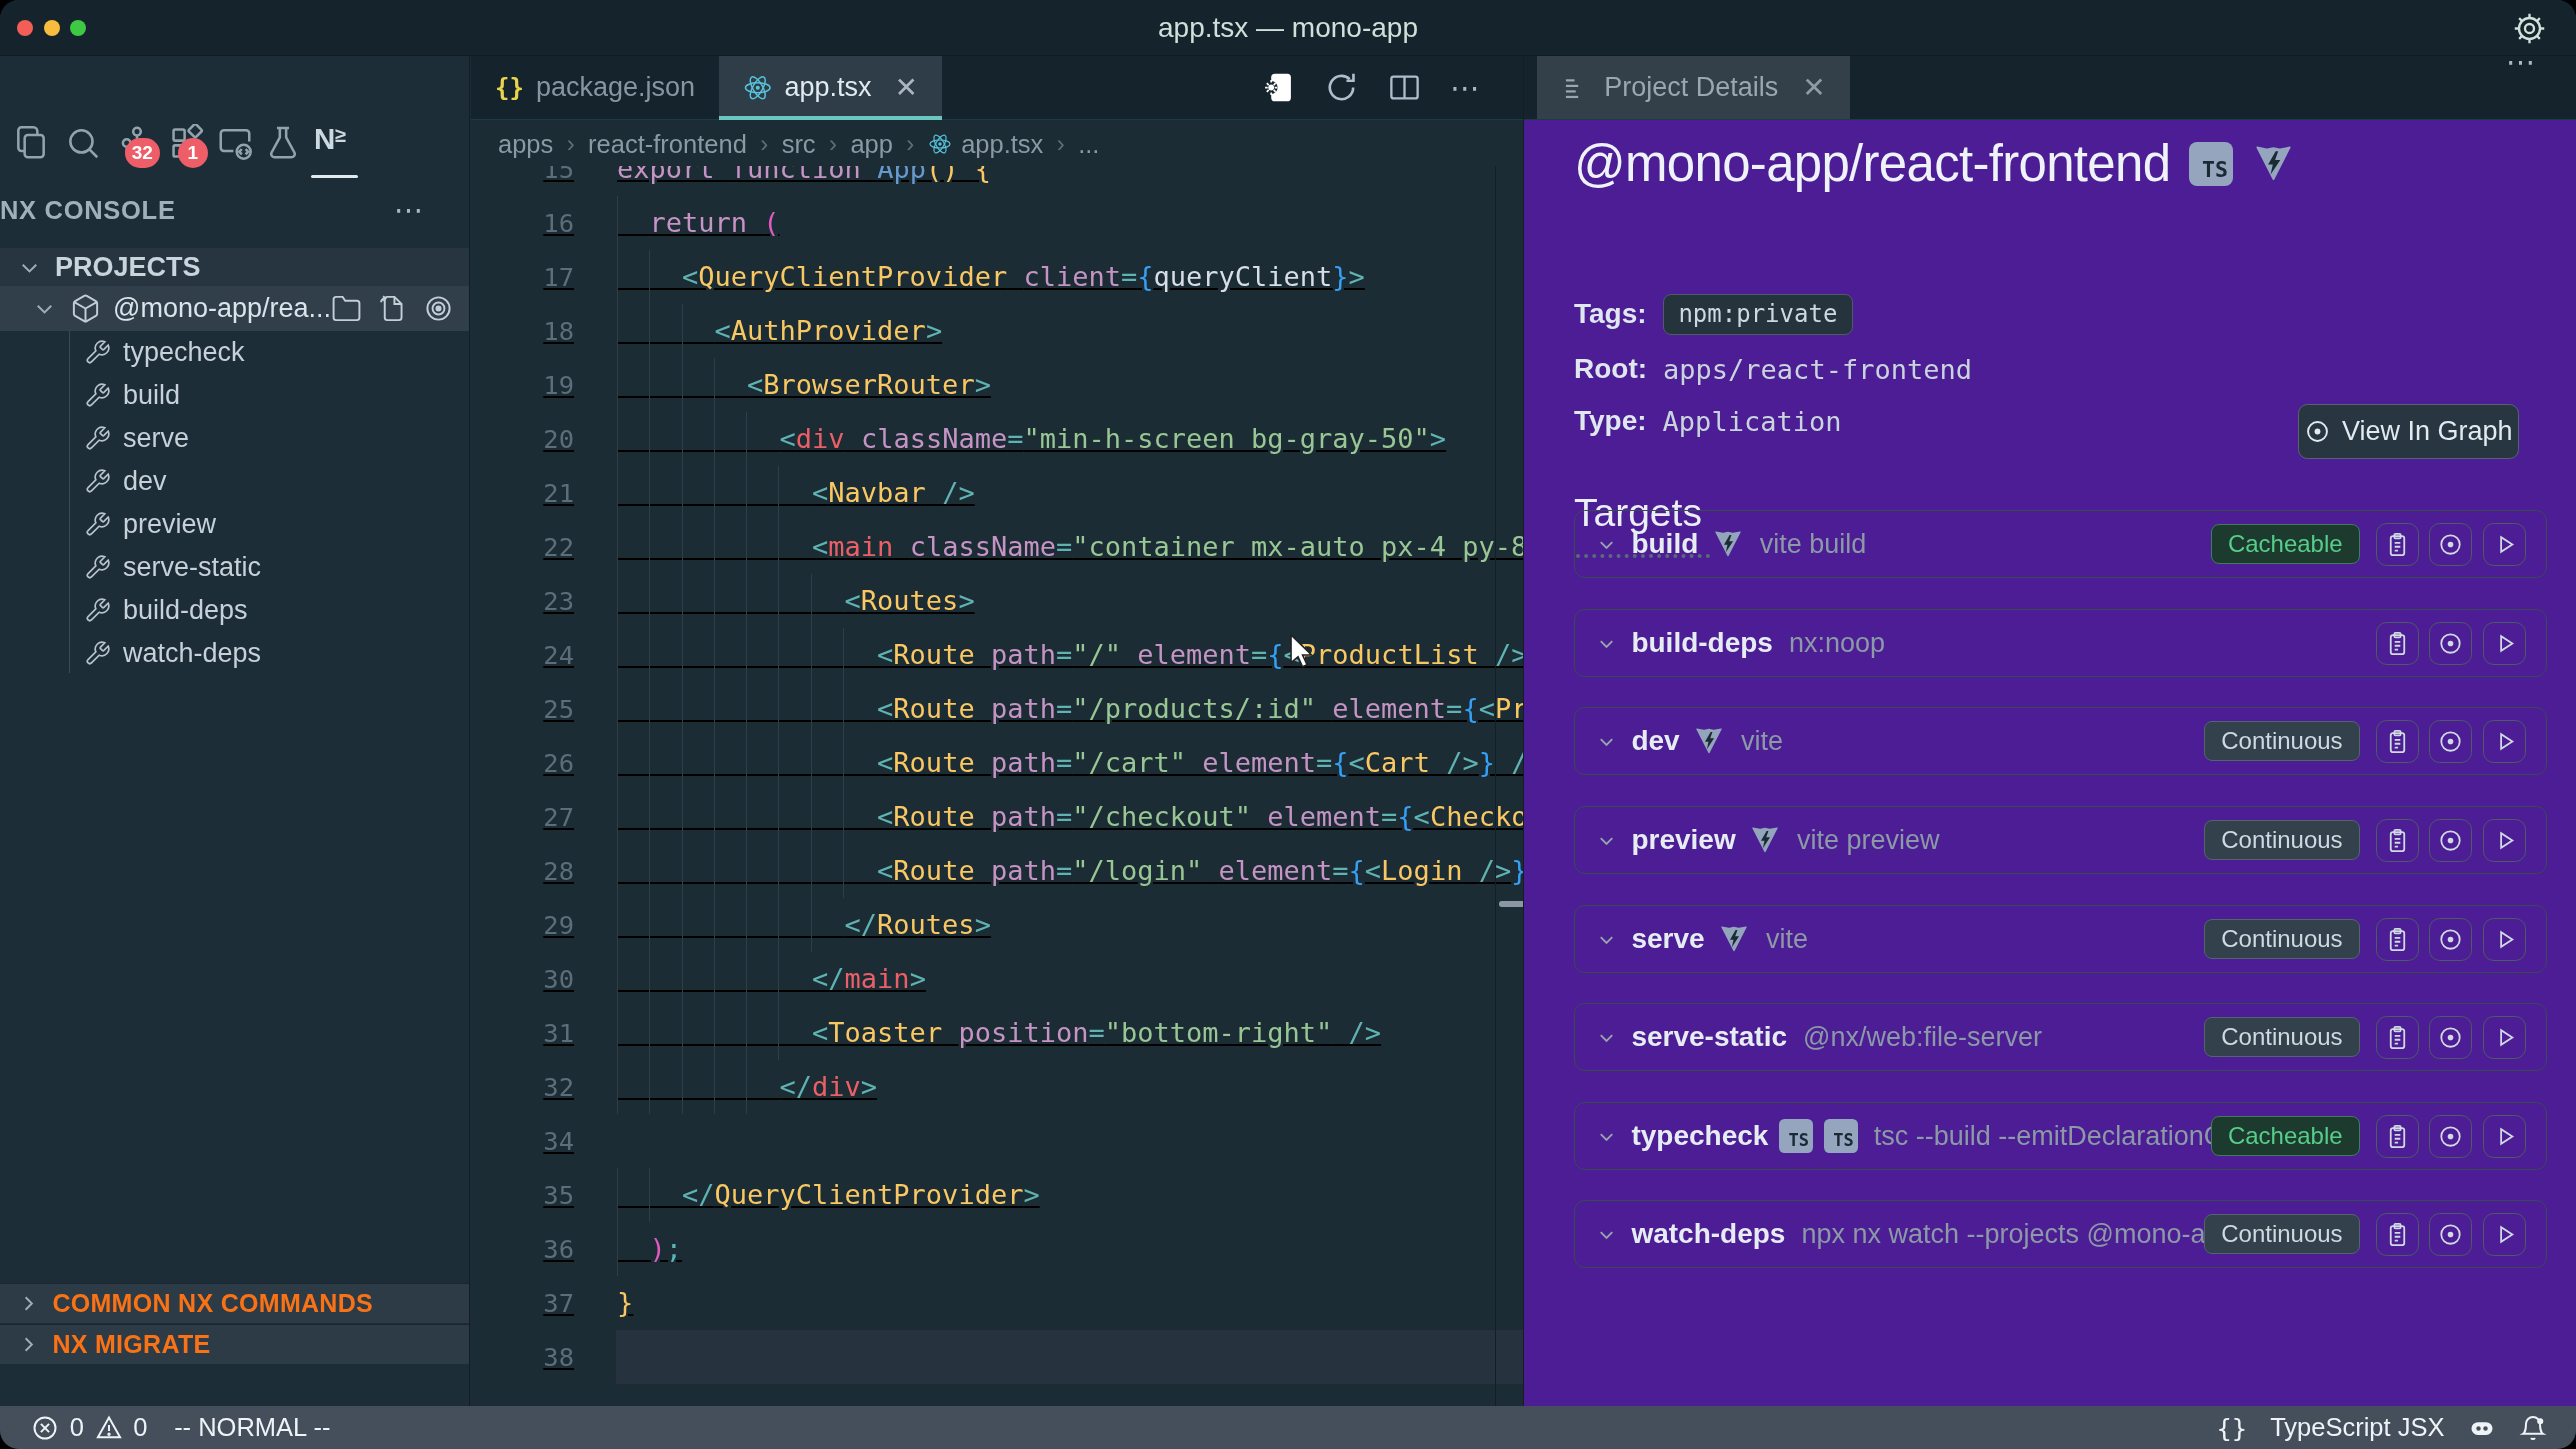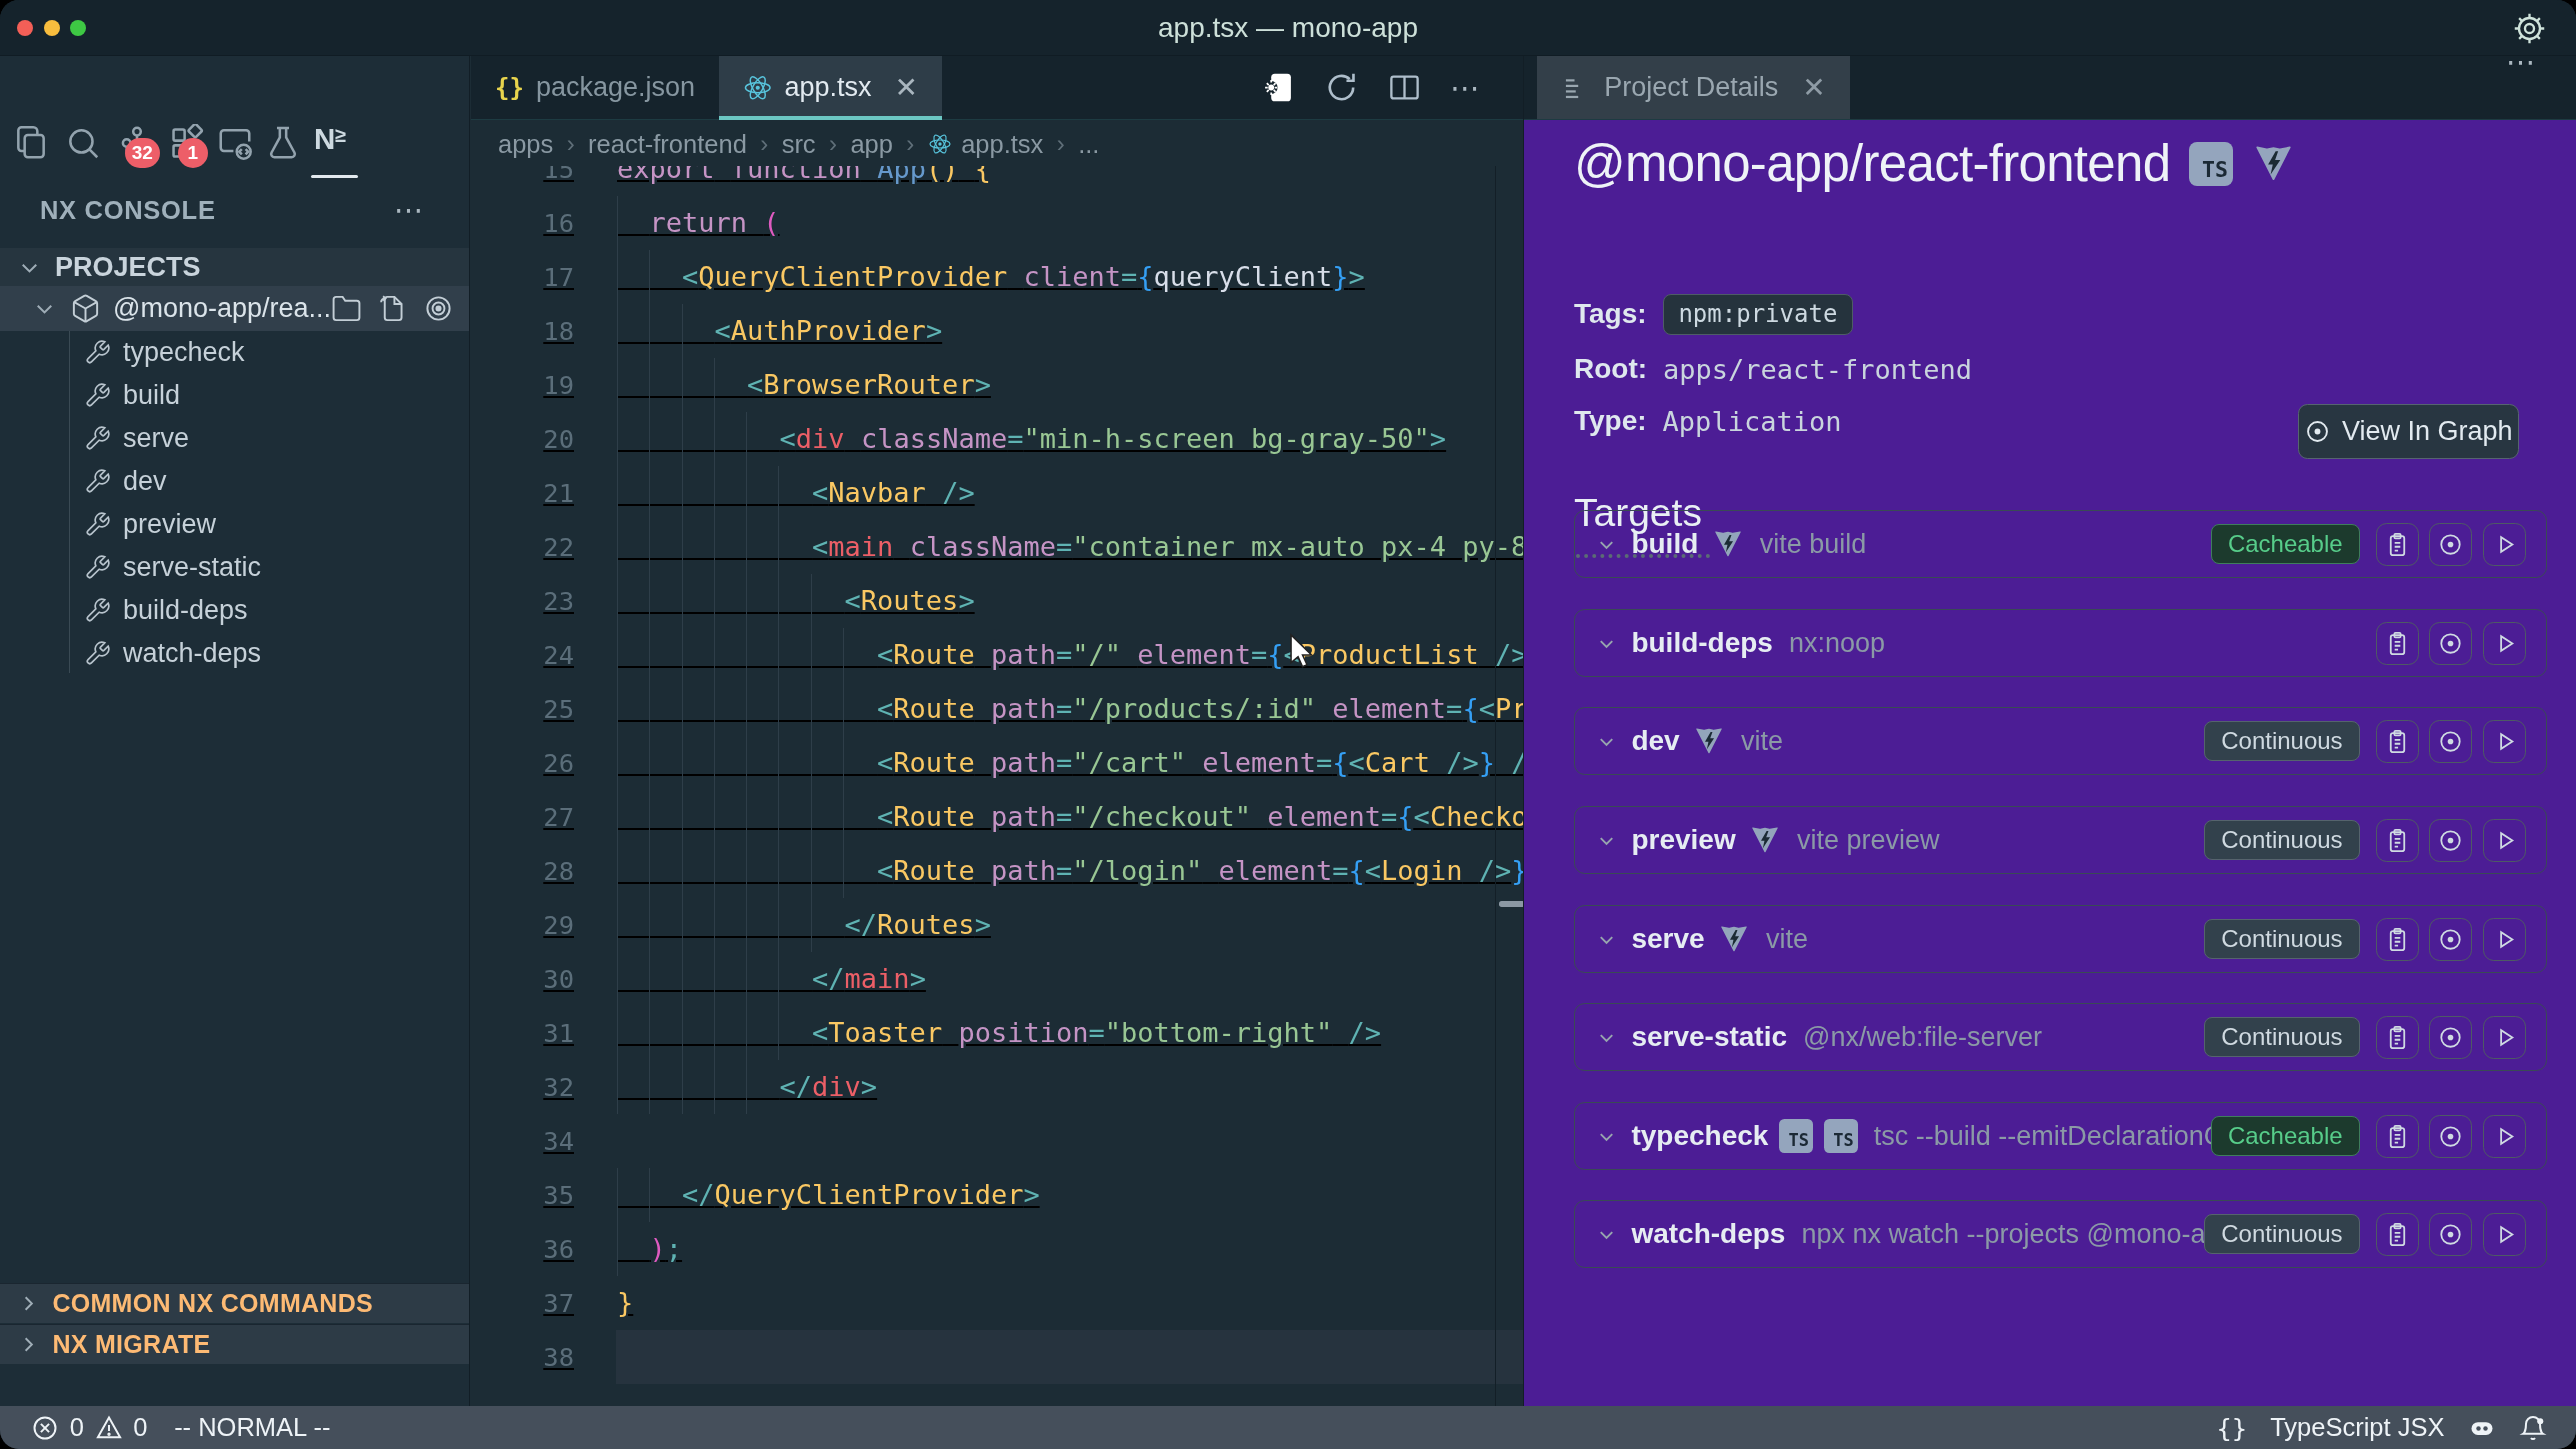--- a/index.html
+++ b/index.html
@@ -22,40 +22,40 @@
   .sb-braces { font-family:"DejaVu Sans Mono",monospace; font-size:25.5px; }
 
   
   .sidebar { position:absolute; top:56px; left:0; width:470px; bottom:43px; background:#1d2d37; border-right:1.3px solid #121e26; }
   .act-icon { position:absolute; top:68px; width:38px; height:38px; color:#93a3ae; }
   .act-badge { position:absolute; background:#ed5e68; color:#fff; font-weight:bold; font-size:19px; border-radius:16px; min-width:29.5px; height:29.5px; display:flex; align-items:center; justify-content:center; padding:0 6.7px; }
   .nx-underline { position:absolute; left:311px; top:119px; width:47px; height:3.4px; background:#e2e9ee; border-radius:2px; }
   .nx-logo { font-weight:bold; font-size:29.5px; color:#cdd9e0; display:flex; align-items:flex-start; line-height:1; }
   .nx-logo .gt { font-size:20px; margin-top:1.3px; }
   .console-header { position:absolute; top:134px; left:0; right:0; height:40px; display:flex; align-items:center; }
-  .console-header .label { margin-left:40px; font-size:25.5px; font-weight:bold; letter-spacing:0.7px; color:#9fb0bb; }
+  .console-header .label { font-size:25.5px; font-weight:bold; letter-spacing:0.7px; color:#9fb0bb; }
   .more-dots { margin-left:auto; margin-right:43px; color:#aab7c0; font-size:29.5px; letter-spacing:2.7px; line-height:0.4; }
   .projects-row { position:absolute; top:192px; left:0; right:0; height:38px; background:#26353f; display:flex; align-items:center; }
   .projects-row .label { font-size:27px; font-weight:bold; color:#c9d4dc; margin-left:12px; }
   .chev { width:27px; height:27px; color:#9fadb7; flex:none; }
   .projects-row .chev { margin-left:16px; }
   .project-row { position:absolute; top:230px; left:0; right:0; height:45px; background:#313f4b; display:flex; align-items:center; }
   .project-row .chev { margin-left:31px; }
   .cube-ic { width:31px; height:31px; color:#c3ced6; margin-left:12px; flex:none; }
   .project-row .label { font-size:27px; color:#dbe4ea; margin-left:12px; white-space:nowrap; }
   .proj-actions { margin-left:auto; margin-right:24px; display:flex; gap:14.8px; }
   .proj-actions .pa { width:31px; height:31px; color:#c3ced6; }
   .tree { position:absolute; top:275px; left:0; right:0; }
   .tree-item { height:43px; display:flex; align-items:center; }
   .tree-item .w-ic { width:27px; height:27px; color:#b7c3cc; margin-left:84px; flex:none; }
   .tree-item .t-label { font-size:27px; color:#c6d1d9; margin-left:12px; }
   .tree-vline { position:absolute; left:69px; top:275px; height:342px; width:1.3px; background:#3a4a54; }
   .side-sec { position:absolute; left:0; right:0; height:40px; background:#2d3b46; border-top:1.3px solid #1a2630; display:flex; align-items:center; }
   .side-sec .chev { margin-left:17.4px; width:23px; height:23px; }
-  .side-sec .label { font-size:25px; font-weight:bold; color:#fdba74; margin-left:12px; letter-spacing:0.3px; }
+  .side-sec .label { font-size:25px; font-weight:bold; color:#f97316; margin-left:12px; letter-spacing:0.3px; }
 
   
   .editor { position:absolute; top:56px; left:471px; width:1052px; bottom:43px; background:#1c2c35; }
   .tabbar { position:absolute; top:0; left:0; right:0; height:64px; background:#15232c; border-bottom:1.3px solid #1d3b42; display:flex; align-items:stretch; }
   .tab { display:flex; align-items:center; padding:0 24px; font-size:27px; color:#8696a0; position:relative; }
   .tab .t-ic { margin-right:12px; display:inline-flex; }
   .tab.active { background:#2e3d48; color:#e2eaf0; }
   .tab.active::after { content:""; position:absolute; left:0; right:0; bottom:-1.3px; height:4px; background:#6cc7c3; }
   .tab .close { margin-left:23px; color:#a9b6bf; font-size:28px; }
   .braces-ic { color:#e8d44d; font-family:"DejaVu Sans Mono",monospace; font-weight:bold; font-size:24px; }

